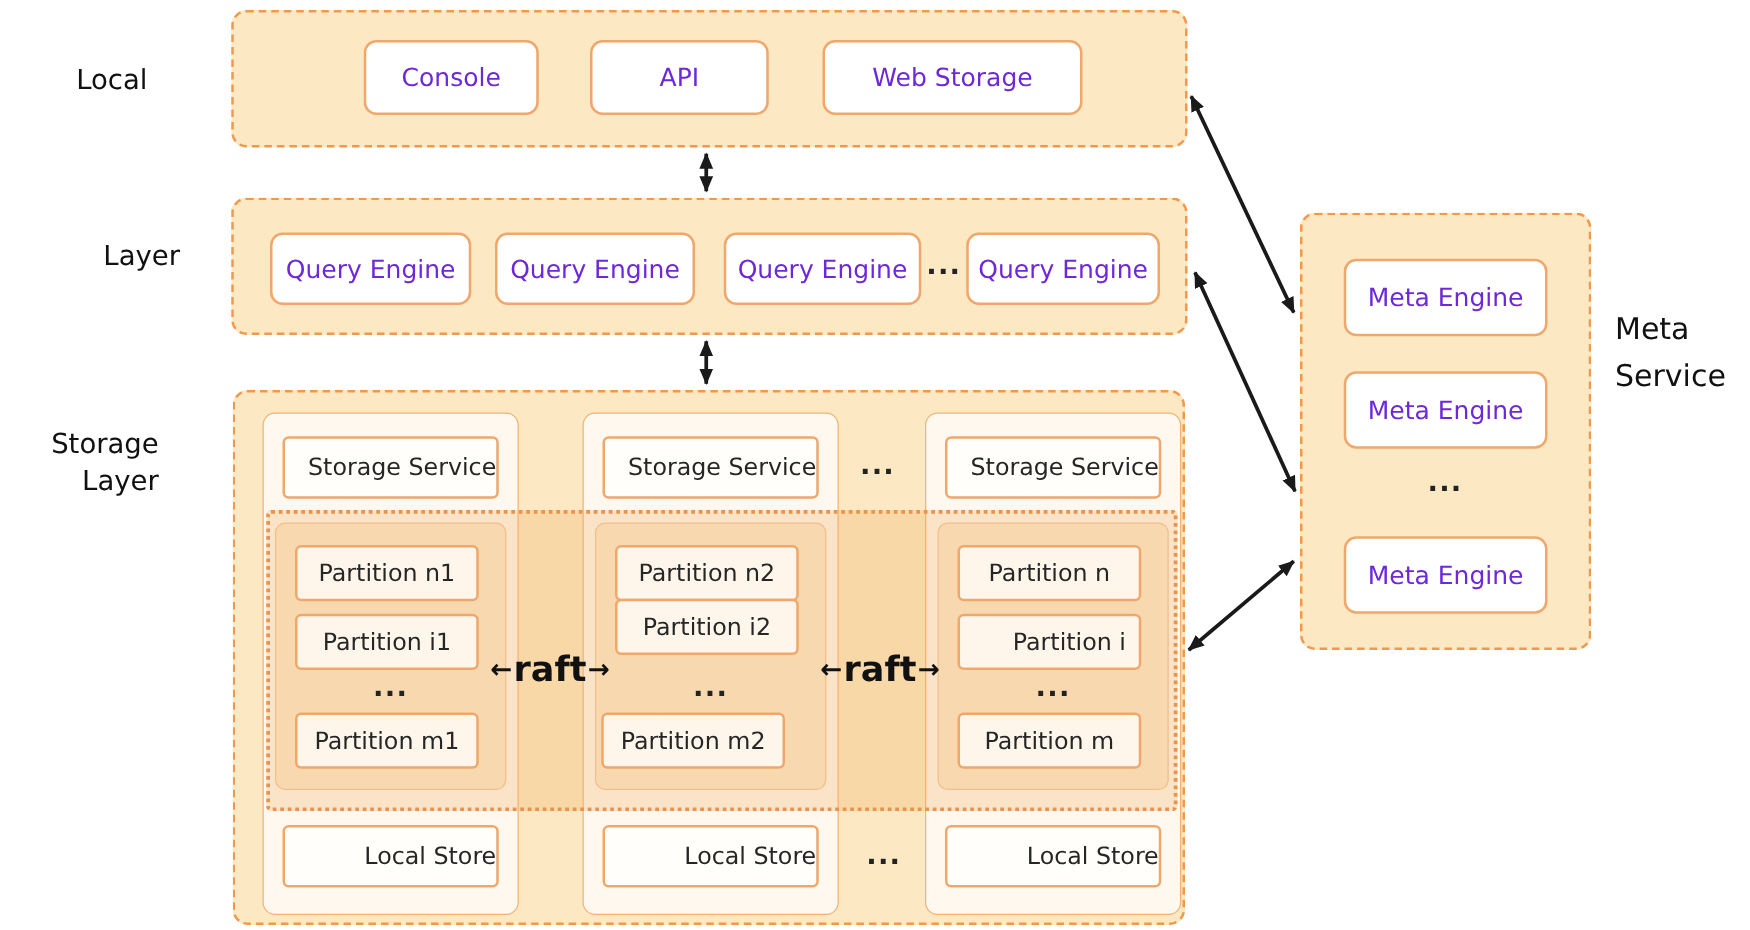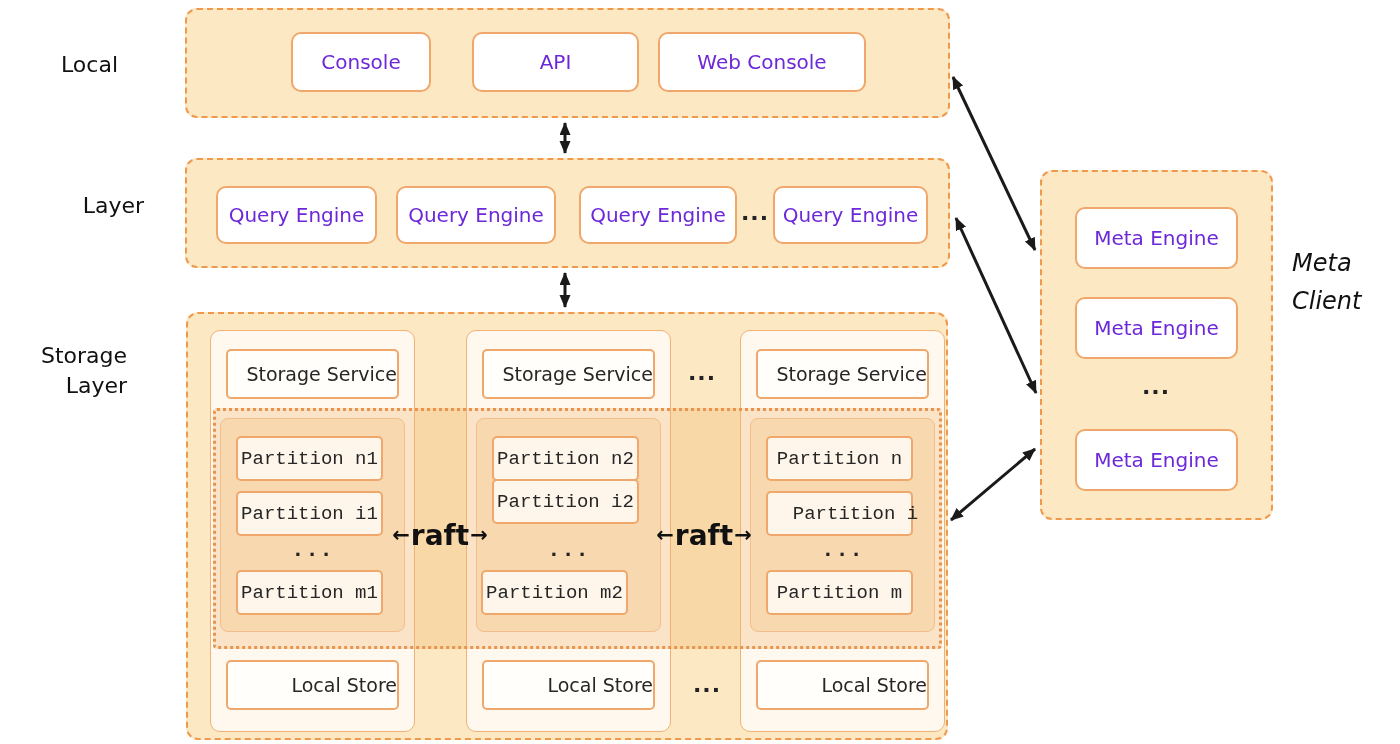--- a/index.html
+++ b/index.html
@@ -28,21 +28,21 @@
   .col {
     position: absolute; background: #FEF8EE;
     border: 1.5px solid #F2B276; border-radius: 10px; z-index: 1;
   }
   .band {
     position: absolute; background: rgba(242,178,105,0.30);
     border: 3px dotted #E8944E; border-radius: 4px; z-index: 2;
   }
   .panel {
     position: absolute; background: #F8D8AE;
-    border: 1.5px solid #F2BE8C; border-radius: 8px; z-index: 3; font-family: Liberation Mono, monospace;
+    border: 1.5px solid #F2BE8C; border-radius: 8px; z-index: 3;
   }
   .pbox {
     position: absolute; background: #FEF6EB;
     border: 2px solid #F0A76B; border-radius: 5px;
     display: flex; align-items: center; justify-content: center;
     font-size: 19px; color: #262626; z-index: 4; white-space: nowrap;
   }
   .dots {
     position: absolute; font-weight: bold; font-size: 22px; color: #222;
     text-align: center; letter-spacing: 1px; z-index: 5; line-height: 26px;
@@ -52,21 +52,21 @@
     font-weight: bold; color: #111; z-index: 5;
   }
   .raft .arr { font-size: 21px; line-height: 21px; }
   .raft .lbl { font-size: 28px; padding: 0 1px; }
   .layer-label {
     position: absolute; font-size: 22px; line-height: 30px; color: #111;
     text-align: right; white-space: nowrap;
   }
   .meta-label {
     position: absolute; font-size: 24px; line-height: 38px; color: #111;
-    text-align: left; white-space: nowrap; font-style: italic;
+    text-align: left; white-space: nowrap;
   }
   .arrows { position: absolute; left: 0; top: 0; z-index: 10; pointer-events: none; }
 </style>
 </head>
 <body>
 
 <div class="canvas">
 
   <div class="layer-label" style="right:1282px; top:50px;">
     <span>Local</span>
@@ -74,32 +74,32 @@
   <div class="layer-label" style="right:1256px; top:191px;">
     <div>Layer</div>
   </div>
   <div class="layer-label" style="right:1273px; top:341px;">
     <div>Storage</div>
     <div>Layer</div>
   </div>
 
   <div class="meta-label" style="left:1292px; top:244px;">
     <div>Meta</div>
-    <div>Client</div>
+    <div>Service</div>
   </div>
 
   <div class="container" style="left:185px; top:8px; width:765px; height:110px;">
     <div class="wbox" style="left:104px; top:22px; width:140px; height:60px;">
       <span>Console</span>
     </div>
-    <div class="wbox" style="left:285px; top:22px; width:167px; height:60px;">
+    <div class="wbox" style="left:285px; top:22px; width:143px; height:60px;">
       <span>API</span>
     </div>
     <div class="wbox" style="left:471px; top:22px; width:208px; height:60px;">
-      <span>Web Console</span>
+      <span>Web Storage</span>
     </div>
   </div>
 
   <div class="container" style="left:185px; top:158px; width:765px; height:110px;">
     <div class="wbox" style="left:29px; top:26px; width:161px; height:58px;">
       <span>Query Engine</span>
     </div>
     <div class="wbox" style="left:209px; top:26px; width:160px; height:58px;">
       <span>Query Engine</span>
     </div>

